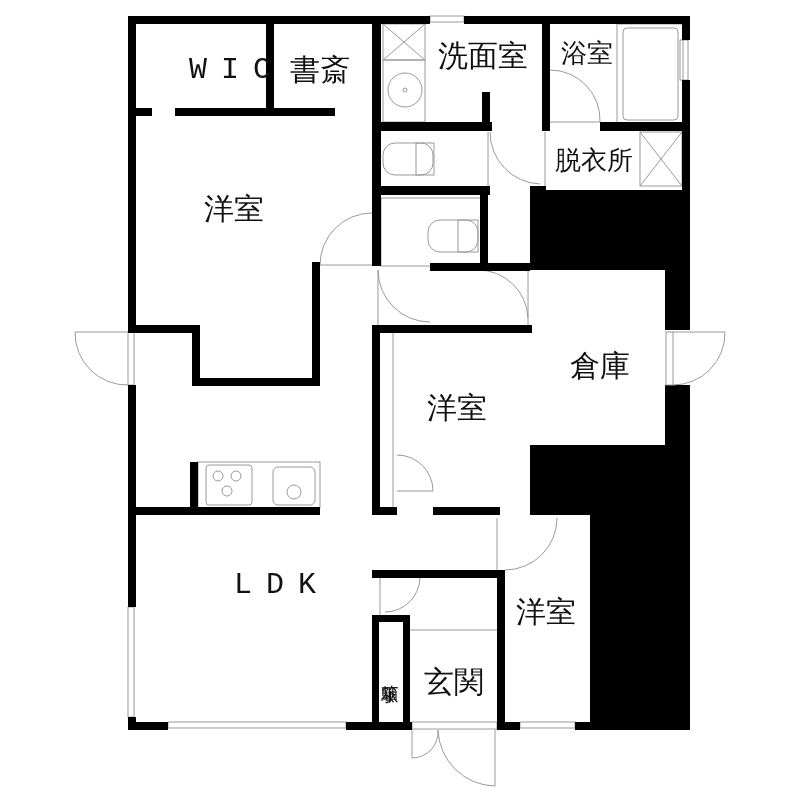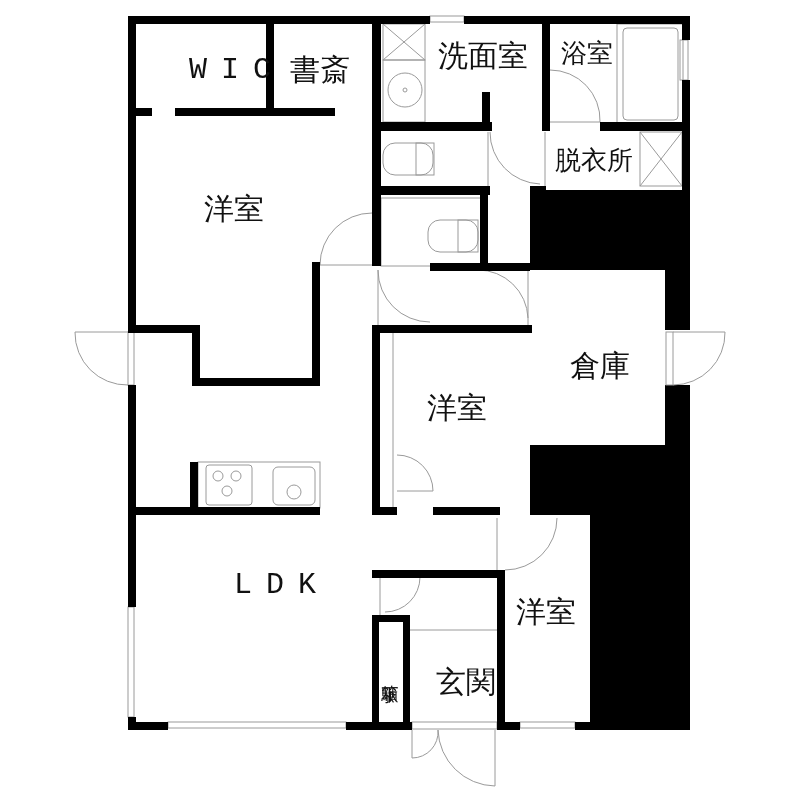--- a/index.html
+++ b/index.html
@@ -159,14 +159,14 @@
 <div class="lbl latin" style="left:205px;top:70px;">WIC</div>
 <div class="lbl big" style="left:320px;top:70px;">書斎</div>
 <div class="lbl big" style="left:483px;top:56px;font-family:Liberation Serif, serif;">洗面室</div>
 <div class="lbl sm" style="left:587px;top:53px;">浴室</div>
 <div class="lbl sm" style="left:594px;top:160px;">脱衣所</div>
 <div class="lbl big" style="left:234px;top:209px;">洋室</div>
 <div class="lbl big" style="left:600px;top:332px;margin-top:34px;">倉庫</div>
 <div class="lbl big" style="left:457px;top:408px;">洋室</div>
 <div class="lbl latin" style="left:250px;top:585px;">LDK</div>
 <div class="lbl big" style="left:546px;top:612px;">洋室</div>
-<div class="lbl big" style="left:454px;top:682px;margin-left:12px;">玄関</div>
+<div class="lbl big" style="left:454px;top:682px;">玄関</div>
 <div class="lbl vert" style="left:391px;top:674px;">下駄箱</div>
 
 </body></html>

